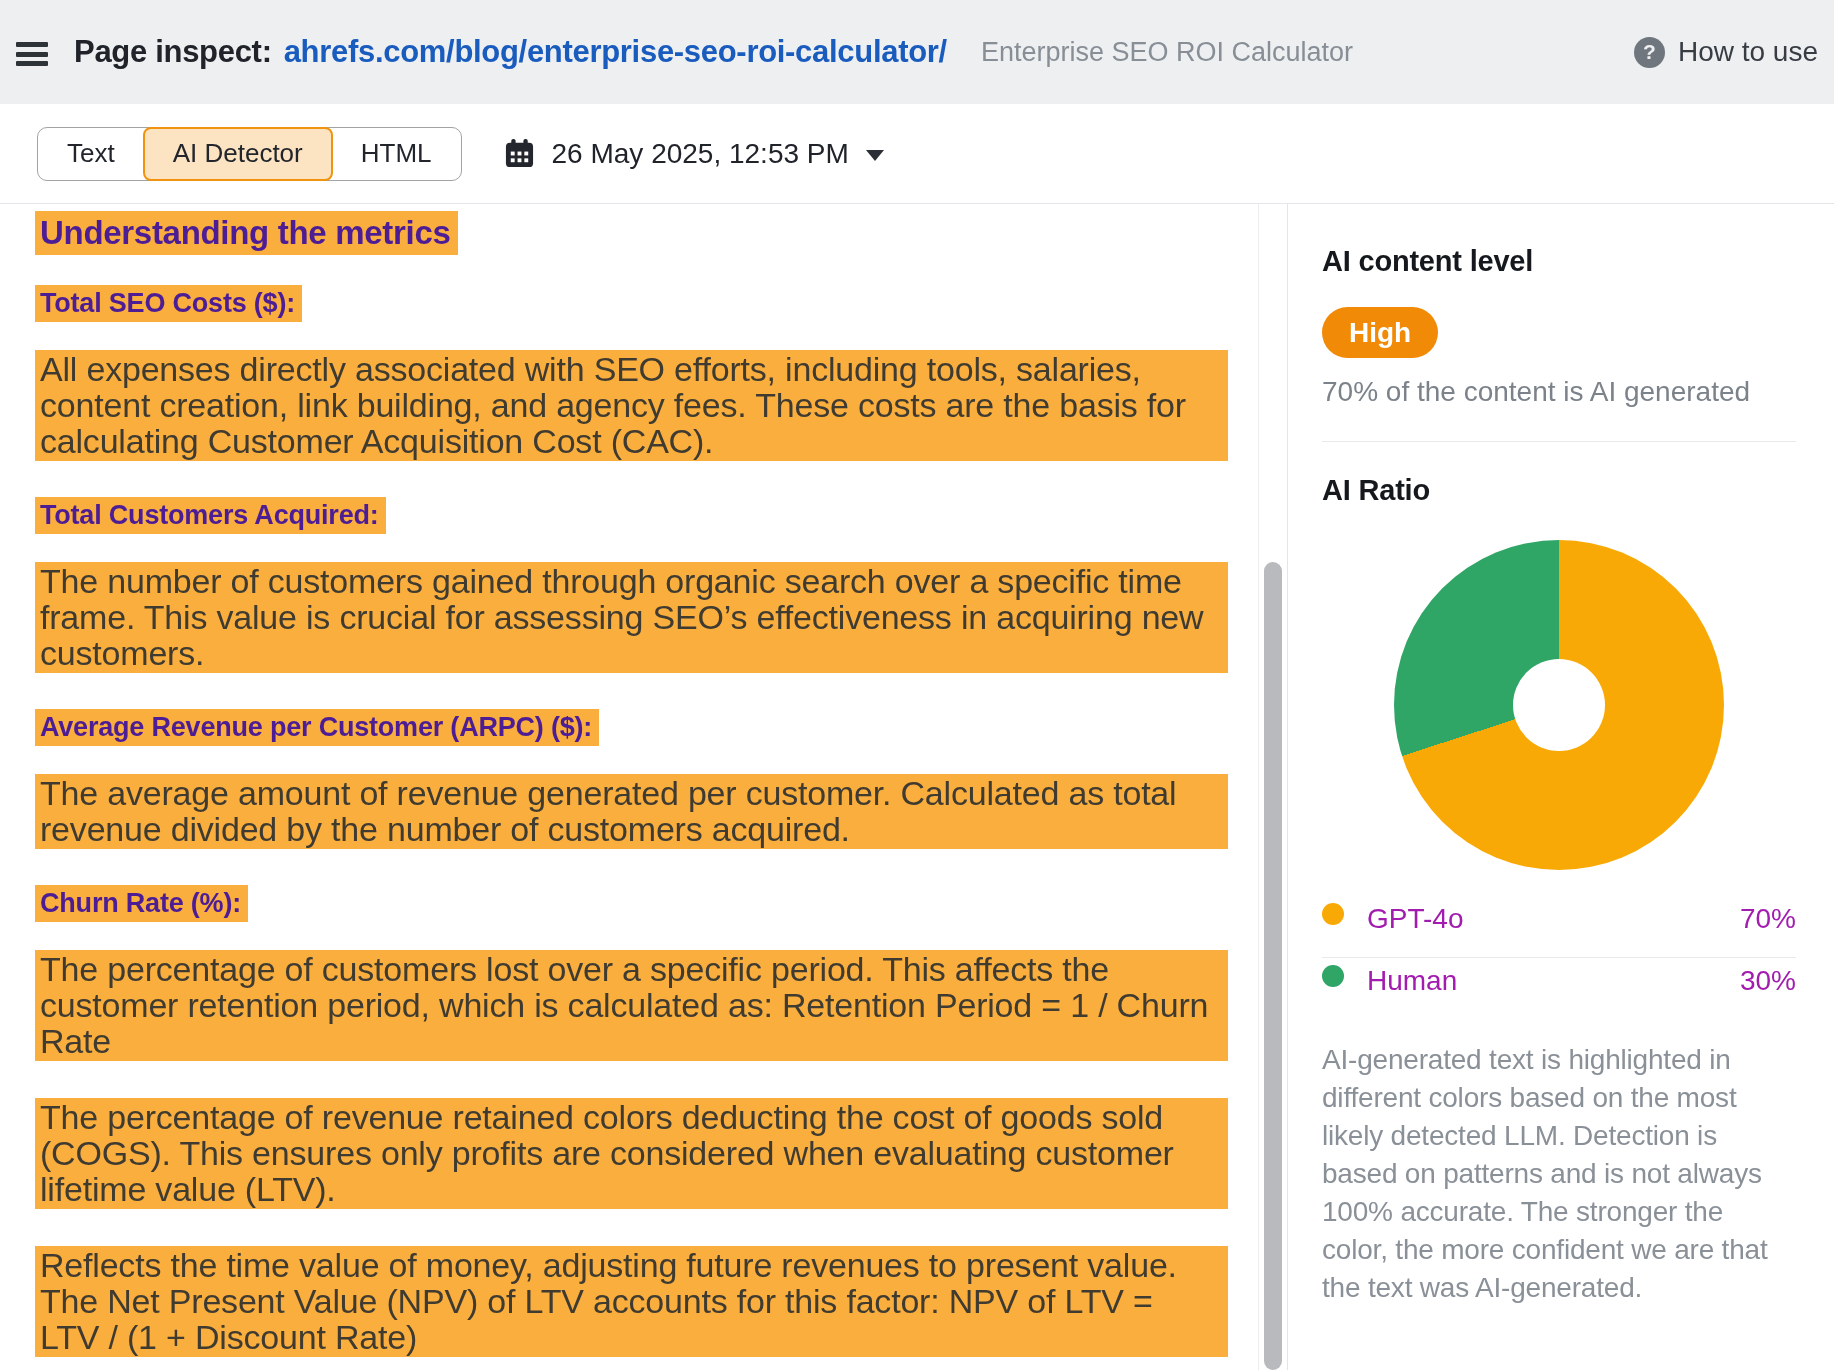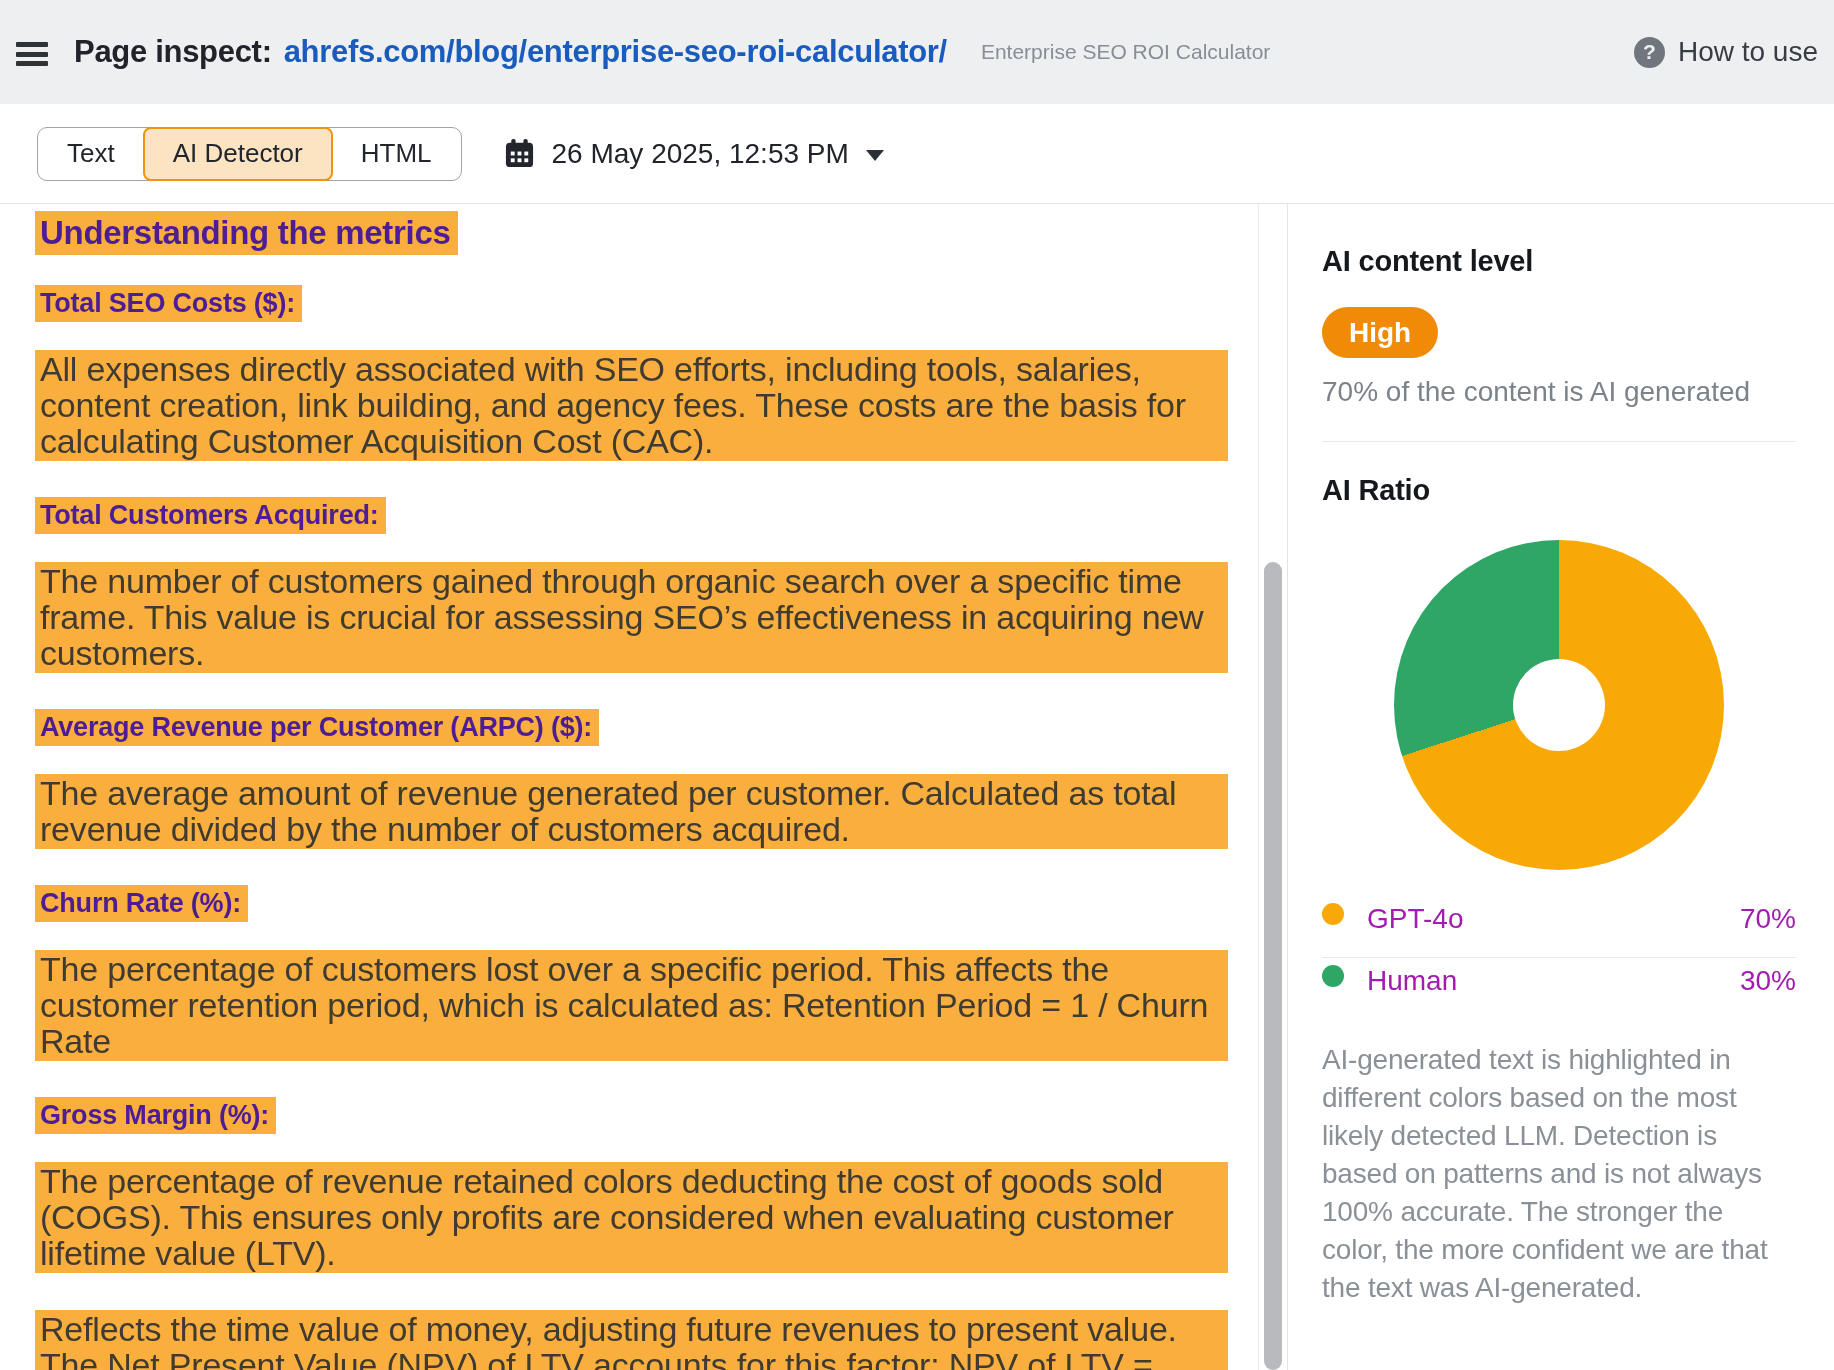--- a/index.html
+++ b/index.html
@@ -7,21 +7,21 @@
   .app {
     position:relative; width:1834px; height:1370px; overflow:hidden;
     font-family:Liberation Sans, sans-serif; background:#fff; color:#20242a;
   }
   
   .header { height:104px; background:#edeff1; display:flex; align-items:center; padding:0 16px 0 14px; }
   .hamburger { width:32px; height:24px; display:flex; flex-direction:column; justify-content:space-between; cursor:pointer; margin:4px 26px 0 2px; }
   .hamburger i { display:block; height:5px; background:#2e3338; border-radius:1px; }
   .hd-title { font-size:31px; font-weight:bold; color:#20242a; letter-spacing:-0.3px; white-space:nowrap; }
   .hd-url { font-size:31px; font-weight:bold; color:#1a5cbe; text-decoration:none; margin-left:12px; letter-spacing:-0.3px; white-space:nowrap; }
-  .hd-sub { font-size:21px; color:#878e96; margin-left:34px; white-space:nowrap; }
+  .hd-sub { font-size:27px; color:#878e96; margin-left:34px; white-space:nowrap; }
   .hd-spacer { flex:1; }
   .help { display:flex; align-items:center; gap:13px; font-size:28px; color:#383d44; cursor:pointer; white-space:nowrap; }
   .q-icon { width:31px; height:31px; border-radius:50%; background:#70767e; color:#edeff1; font-weight:bold; font-size:21px; display:flex; align-items:center; justify-content:center; }
   
   .toolbar { height:99px; background:#fff; display:flex; align-items:center; padding-left:37px; }
   .tabs { display:flex; align-items:stretch; height:54px; border:1px solid #a3a3a3; border-radius:10px; background:#fff; }
   .tab { display:flex; align-items:center; padding:0 29px; font-size:26px; color:#22262c; background:transparent; border:none; cursor:pointer; font-family:inherit; }
   .tab.active { background:#fce4c3; border:2px solid #f0940f; border-radius:8px; margin:-1px; padding:0 28px; }
   .date-group { margin-left:42px; display:flex; align-items:center; cursor:pointer; }
   .cal-icon { width:31px; height:31px; margin-right:17px; }
@@ -114,21 +114,20 @@
 
       <h3><span class="hl-inline">Total Customers Acquired:</span></h3>
       <p class="hl-para">The number of customers gained through organic search over a specific time frame. This value is crucial for assessing SEO’s effectiveness in acquiring new customers.</p>
 
       <h3><span class="hl-inline">Average Revenue per Customer (ARPC) ($):</span></h3>
       <p class="hl-para">The average amount of revenue generated per customer. Calculated as total revenue divided by the number of customers acquired.</p>
 
       <h3><span class="hl-inline">Churn Rate (%):</span></h3>
       <p class="hl-para">The percentage of customers lost over a specific period. This affects the customer retention period, which is calculated as: Retention Period = 1 / Churn Rate</p>
 
-      <h3><span class="hl-inline">Gross Margin (%):</span></h3>
       <p class="hl-para">The percentage of revenue retained colors deducting the cost of goods sold (COGS). This ensures only profits are considered when evaluating customer lifetime value (LTV).</p>
 
       <p class="hl-para">Reflects the time value of money, adjusting future revenues to present value. The Net Present Value (NPV) of LTV accounts for this factor: NPV of LTV = LTV / (1 + Discount Rate)</p>
     </div>
 
     <div class="vscroll">
       <div class="vthumb"></div>
     </div>
 
     <div class="sidebar">

